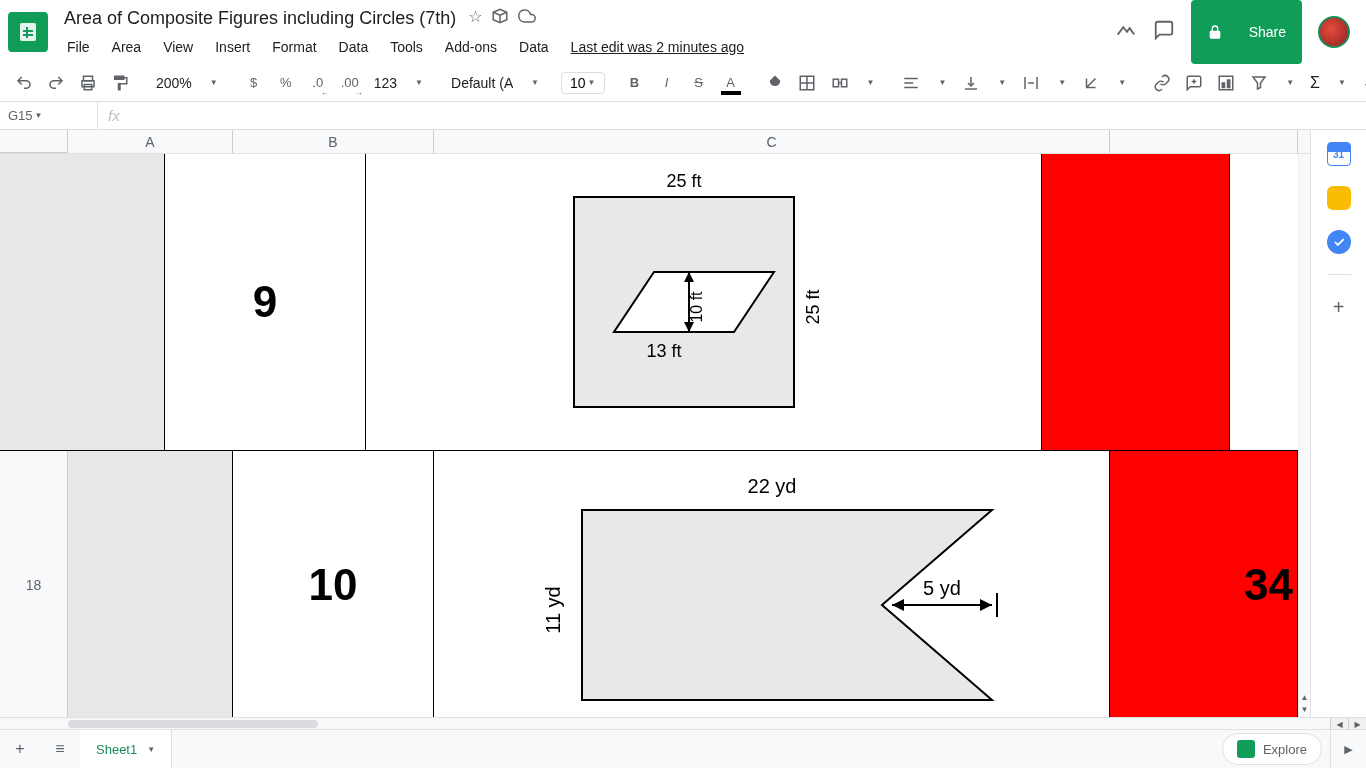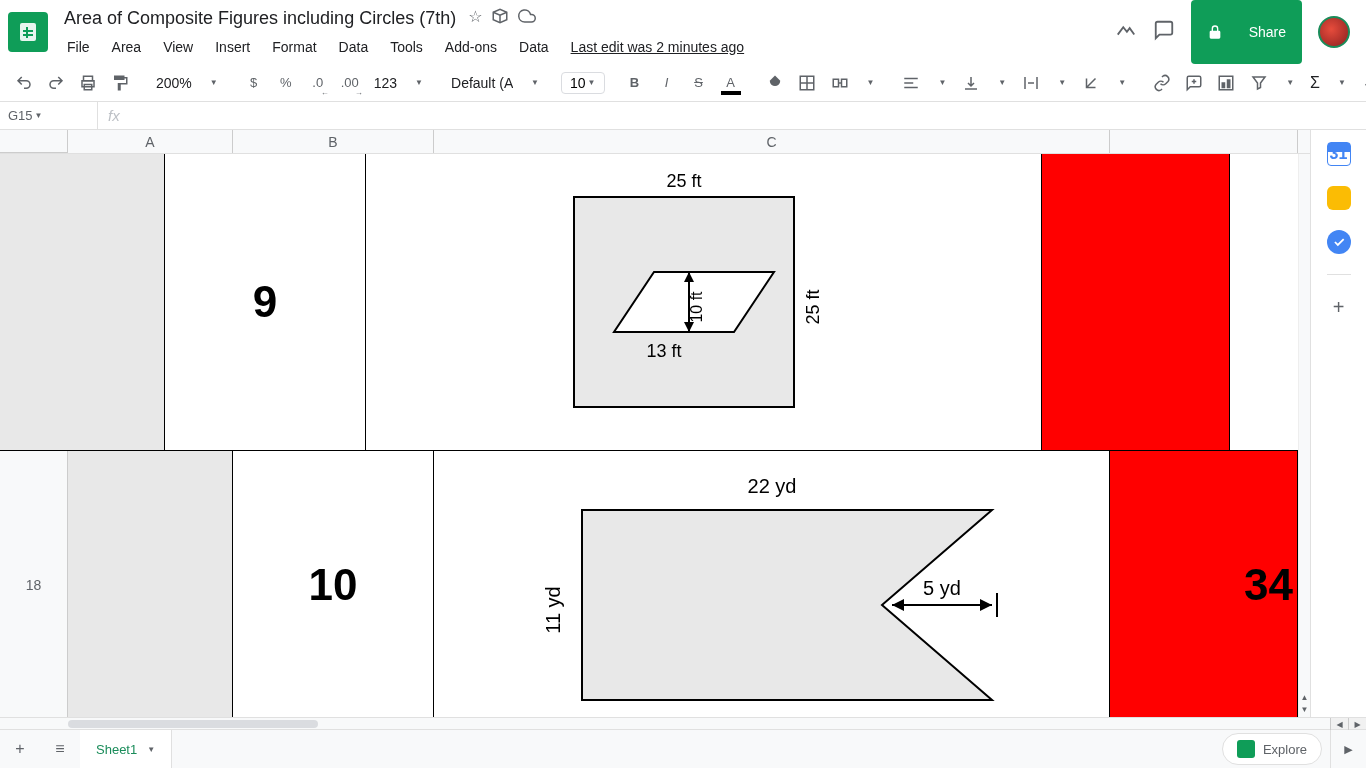--- a/index.html
+++ b/index.html
@@ -57,21 +57,21 @@
 .cellB { font-size: 44px; font-weight: 900; }
 .cellC { position: relative; }
 .cellD { background: #ff0000; font-size: 44px; font-weight: 900; }
 
 
 .figure svg { display: block; }
 
 
 .side-panel { width: 56px; border-left: 1px solid #e0e0e0; display: flex; flex-direction: column; align-items: center; padding-top: 12px; gap: 20px; }
 .side-icon { width: 24px; height: 24px; border-radius: 4px; display: flex; align-items: center; justify-content: center; cursor: pointer; }
-.side-cal { background: linear-gradient(#4285f4 40%, #fff 40%); border: 1px solid #4285f4; font-size: 16px; color: #4285f4; font-weight: bold; }
+.side-cal { background: linear-gradient(#4285f4 40%, #fff 40%); border: 1px solid #4285f4; font-size: 10px; color: #4285f4; font-weight: bold; }
 .side-keep { background: #fbbc04; border-radius: 6px; }
 .side-tasks { background: #4285f4; border-radius: 50%; }
 .side-plus { font-size: 20px; color: #5f6368; }
 
 
 .hscroll-area { height: 12px; background: #f8f9fa; border-top: 1px solid #e0e0e0; display: flex; }
 .hscroll-track { flex: 1; position: relative; margin-left: 68px; }
 .hscroll-thumb { position: absolute; left: 0; top: 2px; width: 250px; height: 8px; background: #dadce0; border-radius: 4px; }
 .hscroll-arrows { display: flex; background: #f1f1f1; }
 .hscroll-arrows span { width: 18px; height: 12px; font-size: 8px; display: flex; align-items: center; justify-content: center; color: #5f6368; cursor: pointer; border-left: 1px solid #ccc; }

